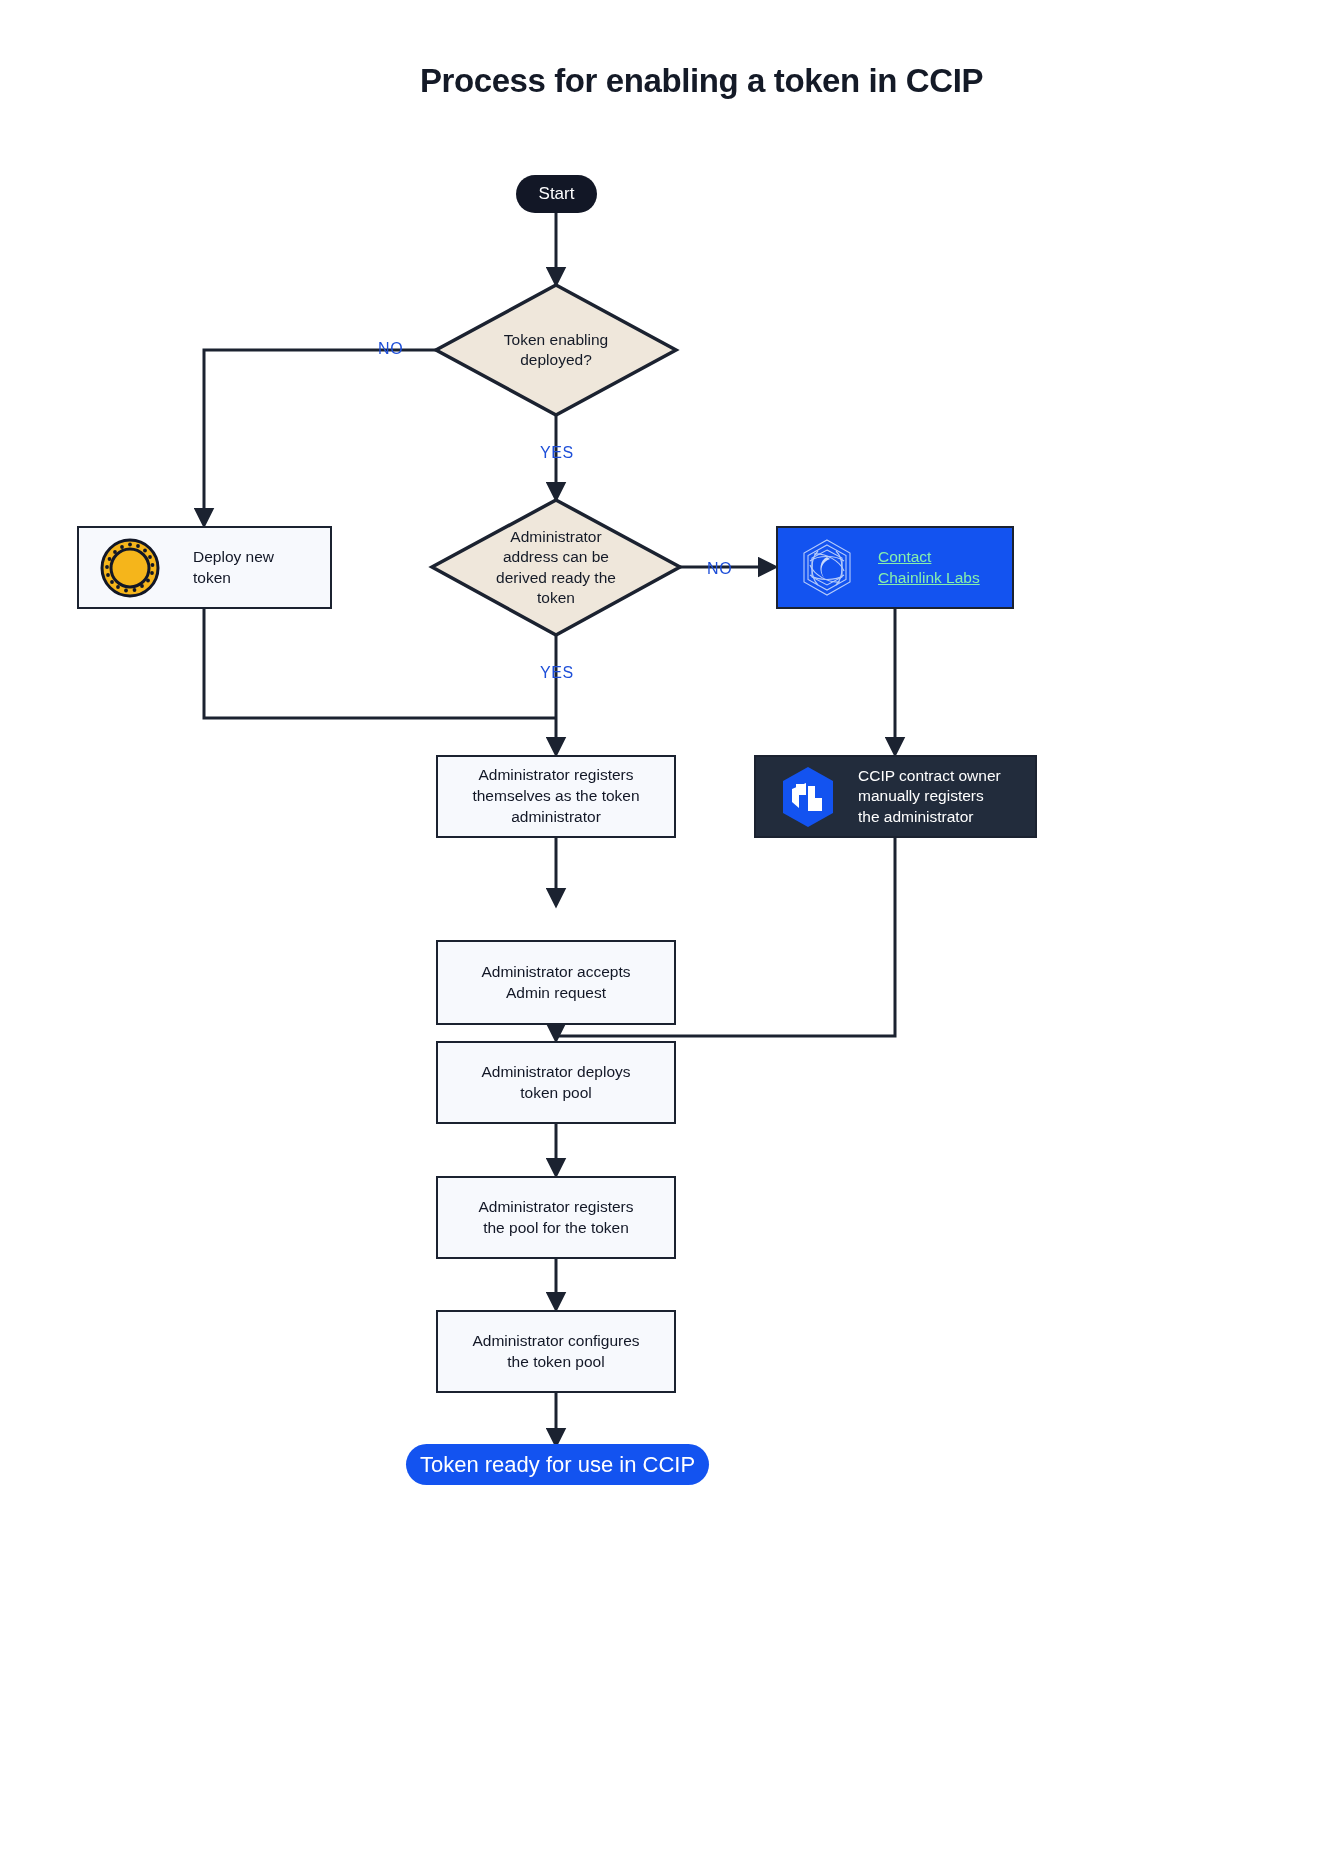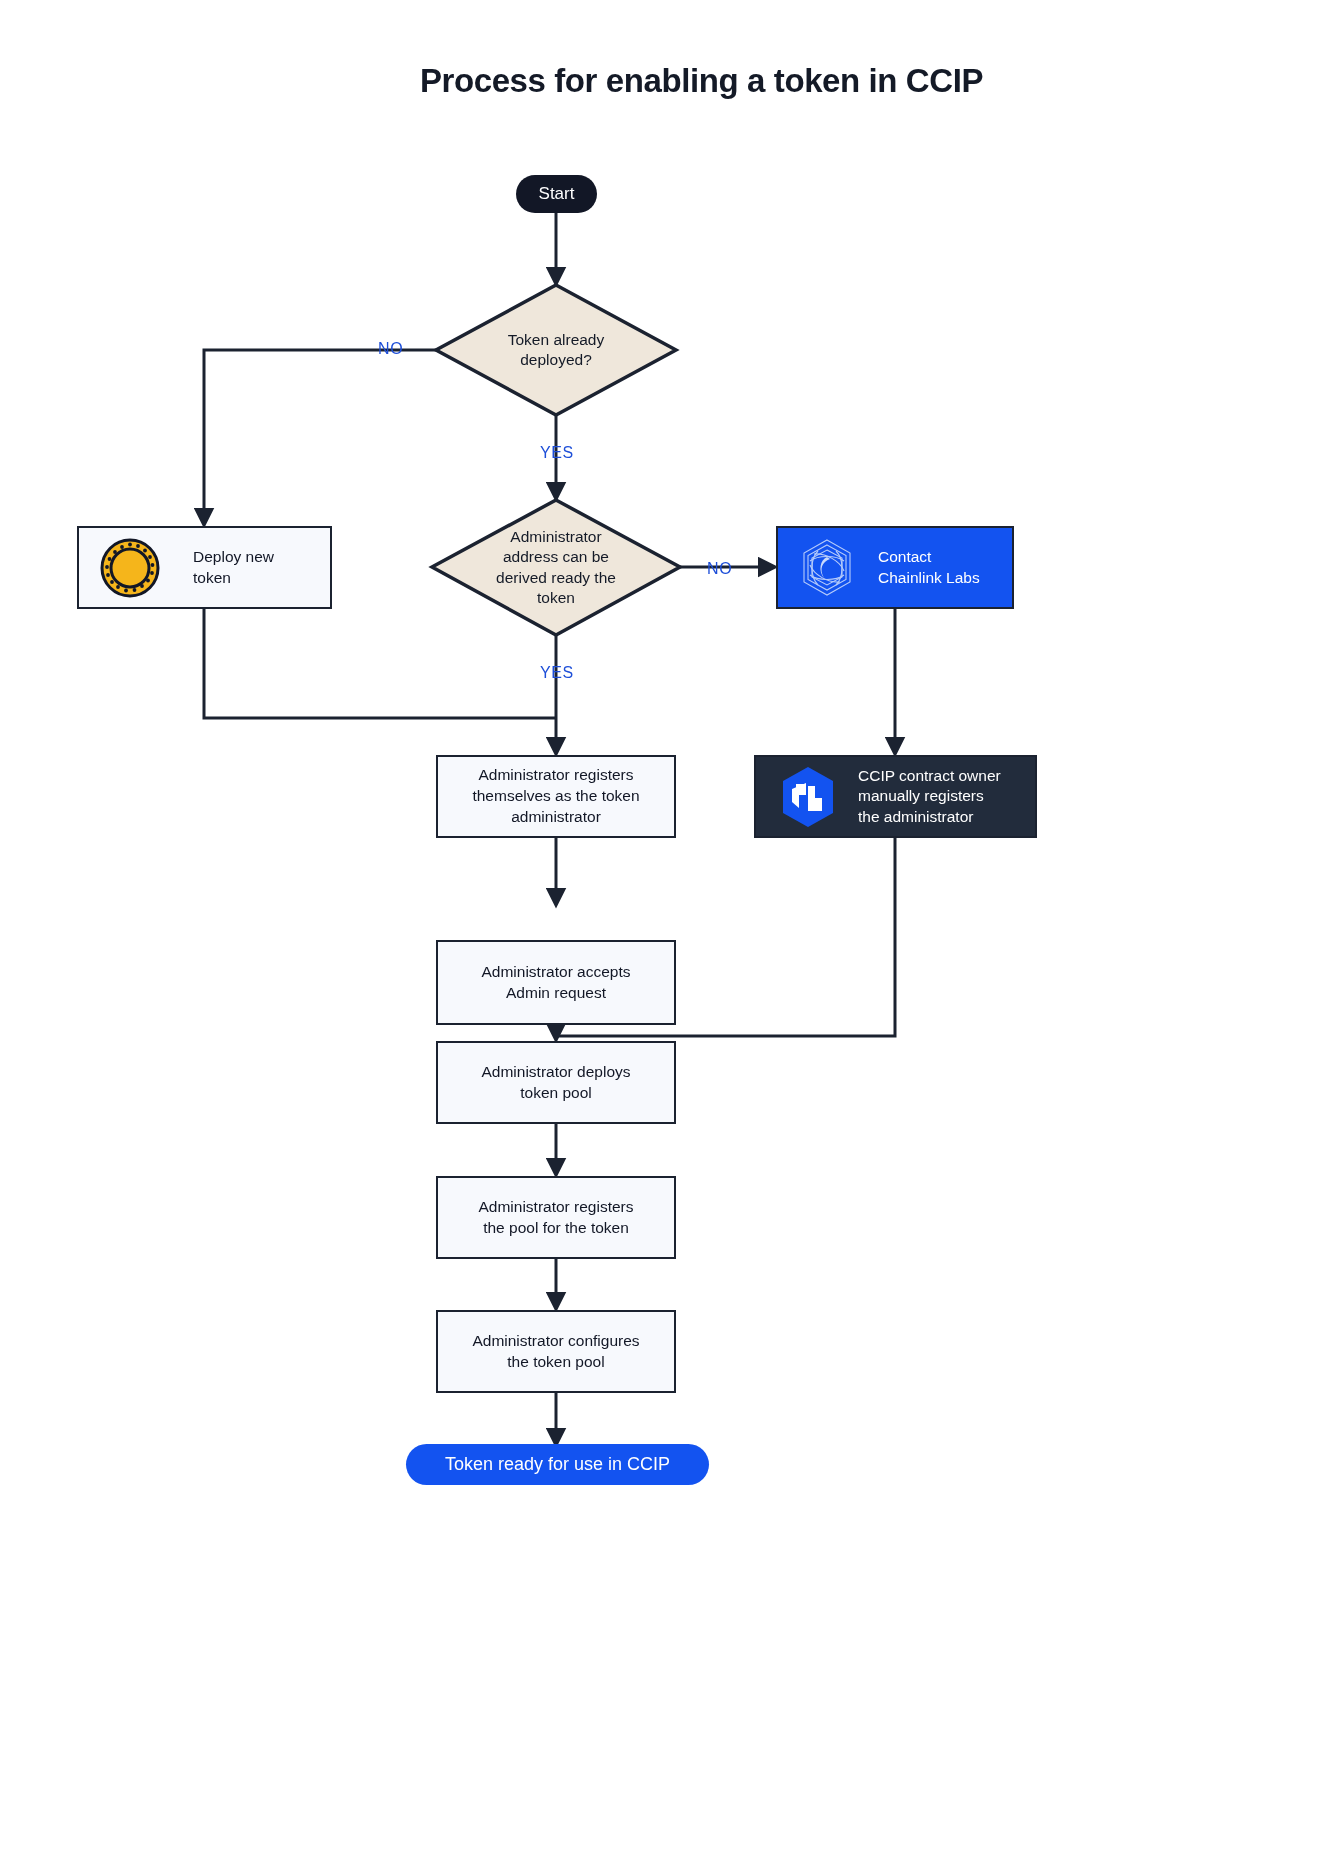--- a/index.html
+++ b/index.html
@@ -21,44 +21,44 @@
   .pill{
     border-radius:999px;display:flex;align-items:center;justify-content:center;
     font-weight:normal;box-sizing:border-box;
   }
   #start-node{
     left:516px;top:175px;width:81px;height:38px;
     background:#121726;color:#ffffff;font-size:17px;
   }
   #end-node{
     left:406px;top:1444px;width:303px;height:41px;
-    background:#1353F0;color:#ffffff;font-size:18px;
+    background:#1353F0;color:#ffffff;font-size:22px;
   }
 
   
   .proc{
     background:#F7F9FD;border:2.5px solid #1b2230;
     text-align:center;line-height:1.35;font-size:15.5px;
   }
   .proc .txt{padding:0 14px;}
 
   #deploy-token-box{left:77px;top:526px;width:255px;height:83px;justify-content:flex-start;}
   #deploy-token-box .txt{text-align:left;padding-left:10px;}
   #admin-registers-box{left:436px;top:755px;width:240px;height:83px;}
   #admin-accepts-box{left:436px;top:914px;width:240px;height:85px;margin-top:26px;}
   #admin-deploys-box{left:436px;top:1041px;width:240px;height:83px;}
   #admin-registers-pool-box{left:436px;top:1176px;width:240px;height:83px;}
   #admin-configures-box{left:436px;top:1310px;width:240px;height:83px;}
 
   
   #contact-chainlink-box{
     left:776px;top:526px;width:238px;height:83px;
-    background:#1353F0;border:2.5px solid #1b2230;color:#ffffff;
+    background:#1353F0;border:2.5px solid #1b2230;color:#86efac;
     display:flex;align-items:center;justify-content:flex-start;
-    font-size:15.5px;line-height:1.3;
+    font-size:15.5px;line-height:1.3;text-decoration:underline;
   }
   #ccip-owner-box{
     left:754px;top:755px;width:283px;height:83px;
     background:#222C3C;border:2.5px solid #1b2230;color:#ffffff;
     display:flex;align-items:center;justify-content:flex-start;
     font-size:15.5px;line-height:1.3;
   }
   .icon-slot{flex:0 0 auto;display:flex;align-items:center;justify-content:center;}
 
   
@@ -127,21 +127,21 @@
 
 <div id="page-title">Process for enabling a token in CCIP</div>
 
 <div class="node pill" id="start-node">
   <span>Start</span>
 </div>
 
 <div class="diamond-wrap" id="decision-deployed-wrap">
   <div class="diamond-label">
     <span>
-      <span>Token already</span><br>
+      <span>Token enabling</span><br>
       <span>deployed?</span>
     </span>
   </div>
 </div>
 
 <div class="diamond-wrap" id="decision-admin-wrap">
   <div class="diamond-label">
     <span>
       <span>Administrator</span><br>
       <span>address can be</span><br>

